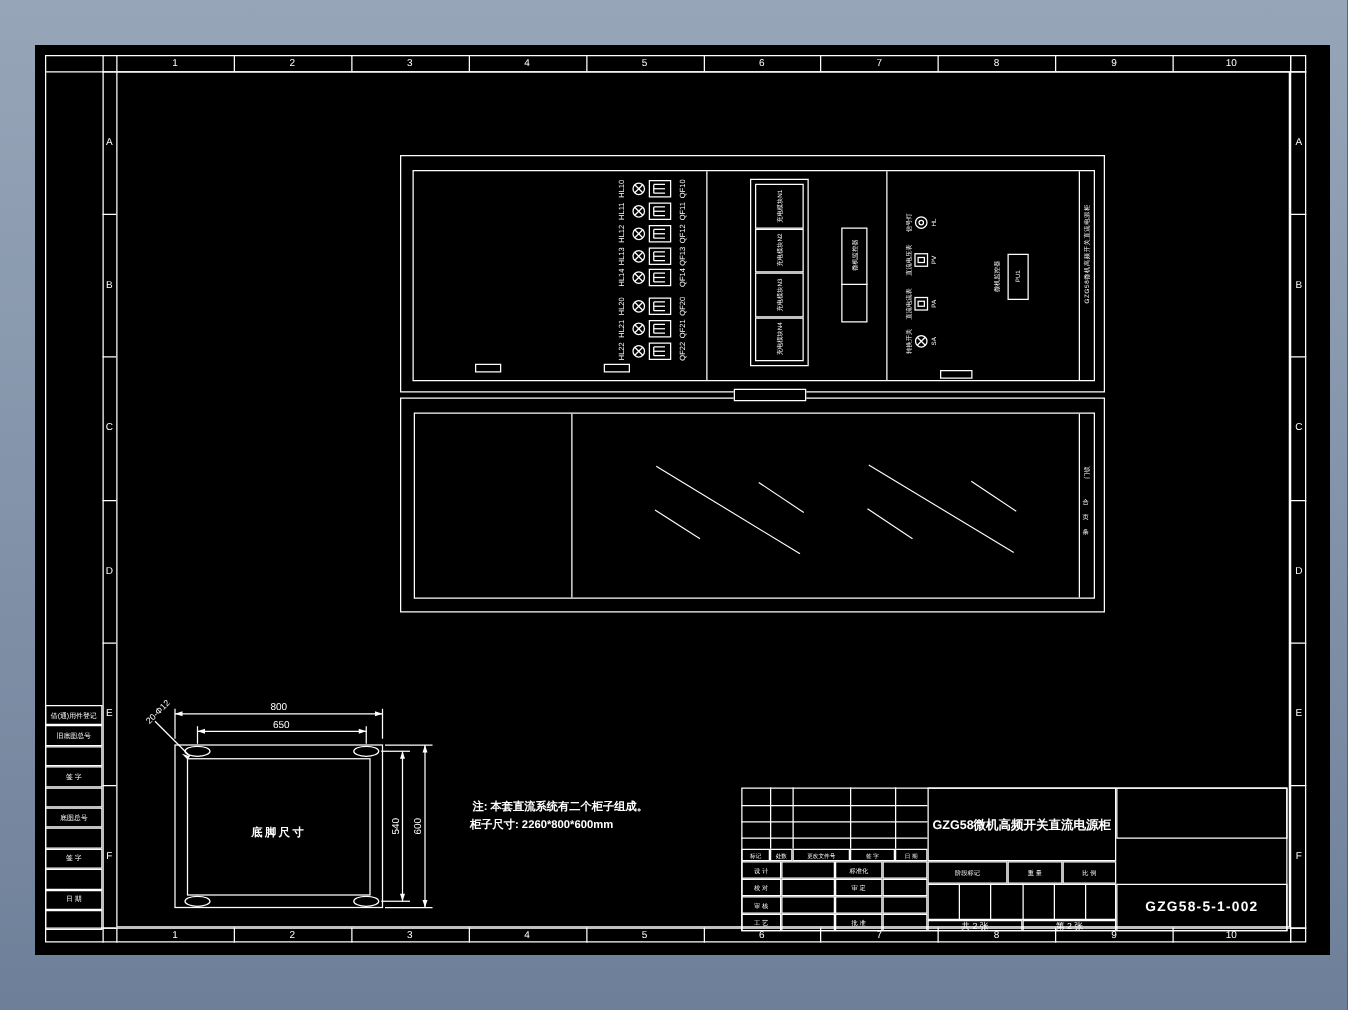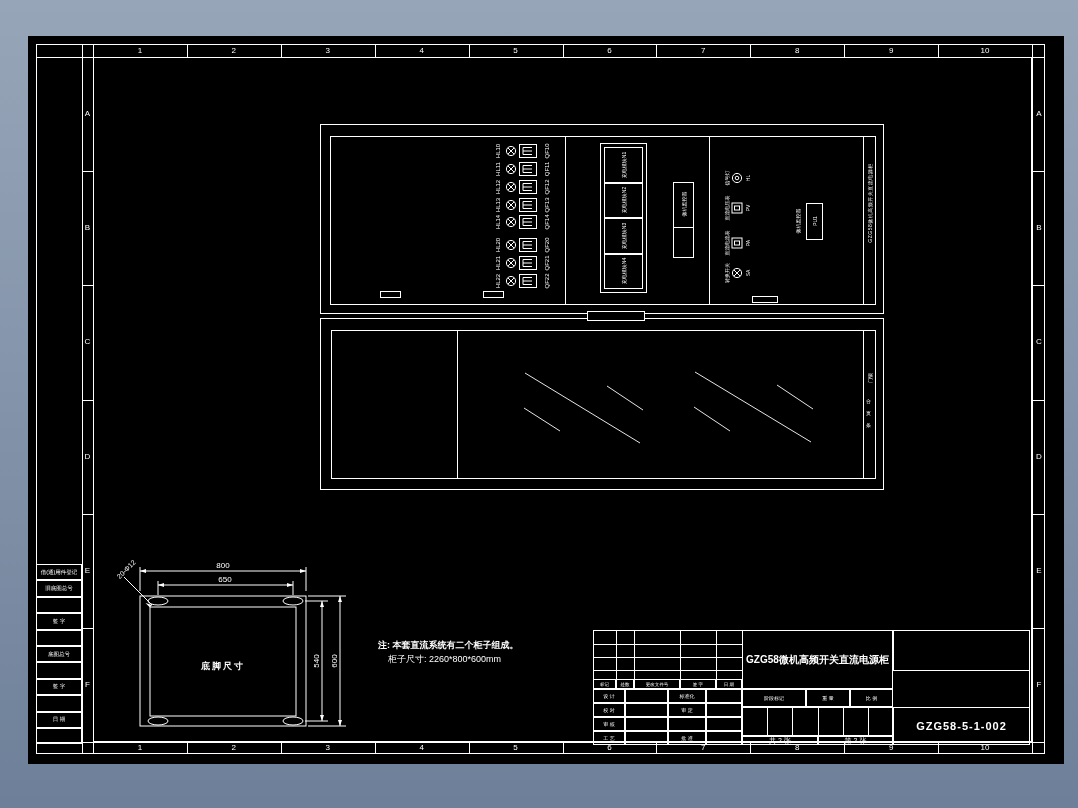--- a/index.html
+++ b/index.html
@@ -377,21 +377,21 @@
       <text x="125" y="27" font-size="8" text-anchor="middle">650</text>
       <text x="219" y="106" font-size="8" text-anchor="middle" transform="rotate(-90 219 106)">540</text>
       <text x="237" y="106" font-size="8" text-anchor="middle" transform="rotate(-90 237 106)">600</text>
       <text x="28" y="16" font-size="7" text-anchor="middle" transform="rotate(-45 28 16)">20-Φ12</text>
       <text x="123" y="114" font-size="9" font-weight="bold" text-anchor="middle" style="letter-spacing:2px">底脚尺寸</text>
     </g>
   </svg>
     </div>
 
   <div class="txt" style="left:378px;top:639px;font-size:9px;font-weight:bold;">注: 本套直流系统有二个柜子组成。</div>
-  <div class="txt" style="left:388px;top:653px;font-size:9px;font-weight:normal;">柜子尺寸: 2260*800*600mm</div>
+  <div class="txt" style="left:376px;top:653px;font-size:9px;font-weight:bold;">柜子尺寸: 2260*800*600mm</div>
 
   <div id="title-block" class="abs" style="left:593px;top:630px;width:437px;height:115px;">
     <div class="cell" style="left:0;top:0;width:437px;height:115px;border-width:1px;"></div>
 
     <div class="cell" style="left:149px;top:0;width:151px;height:59px;font-size:10px;font-weight:bold;">GZG58微机高频开关直流电源柜</div>
     <div id="tb-stage-row">
         <div class="" style="position: absolute; color: rgb(255, 255, 255); left: 149px; top: 59px; width: 64px; height: 18px; border: 1px solid rgb(255, 255, 255); box-sizing: border-box; display: flex; align-items: center; justify-content: center; font-size: 5px;">阶段标记</div>
         <div class="" style="position: absolute; color: rgb(255, 255, 255); left: 213px; top: 59px; width: 44px; height: 18px; border: 1px solid rgb(255, 255, 255); box-sizing: border-box; display: flex; align-items: center; justify-content: center; font-size: 5px;">重 量</div>
         <div class="" style="position: absolute; color: rgb(255, 255, 255); left: 257px; top: 59px; width: 43px; height: 18px; border: 1px solid rgb(255, 255, 255); box-sizing: border-box; display: flex; align-items: center; justify-content: center; font-size: 5px;">比 例</div>
         <div class="" style="position: absolute; color: rgb(255, 255, 255); left: 174px; top: 77px; width: 1px; height: 29px; background: rgb(255, 255, 255);"></div>

